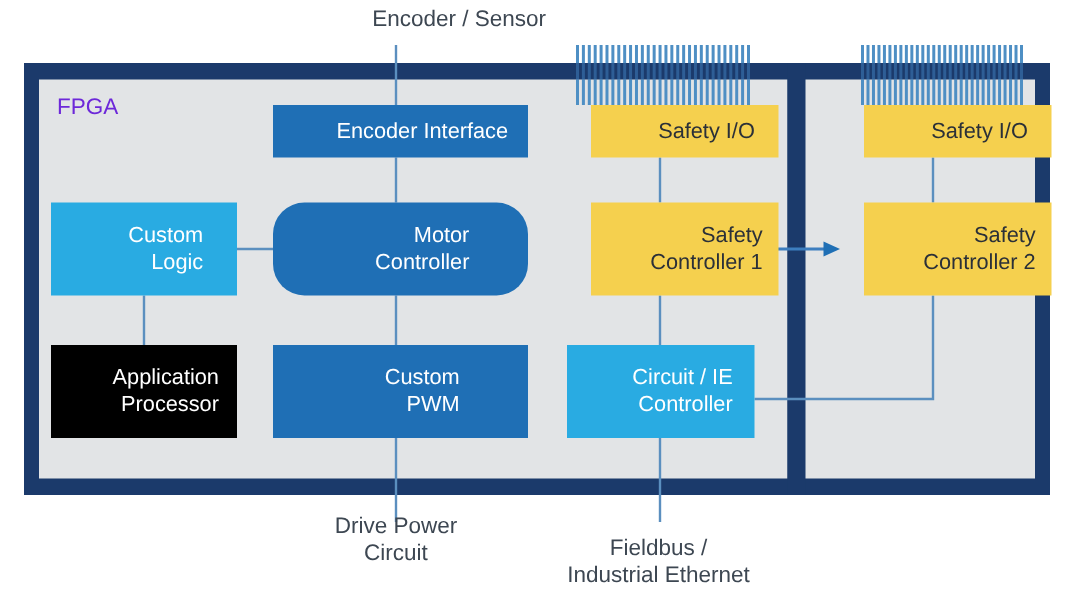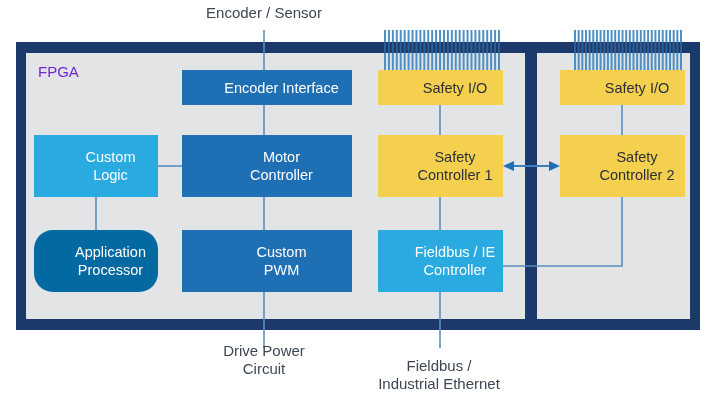--- a/index.html
+++ b/index.html
@@ -27,32 +27,32 @@
     line-height: 18px;
     text-align: center;
     white-space: pre-line;
     font-family: "Liberation Sans", sans-serif;
   }
   .box {
     position: absolute;
     display: flex;
     align-items: center;
     justify-content: center;
-    text-align: center;
+    text-align: right;
     font-size: 14.5px;
     line-height: 18px;
     white-space: pre-line;
     box-sizing: border-box;
     font-family: "Liberation Sans", sans-serif;
     padding-left: 29px;
   }
   .box.blue-mid   { background: #1F6FB5; color: #ffffff; }
   .box.blue-light { background: #29ABE2; color: #ffffff; }
-  .box.blue-dark  { background: #0369a1; color: #ffffff; border-radius: 19px; }
-  .box.yellow     { background: #F5D04E; color: #2b3038; }
+  .box.blue-dark  { background: #000000; color: #ffffff; }
+  .box.yellow     { background: #F5D04E; color: #2b3038; margin-left: 16px; }
   .fpga-label {
     position: absolute;
     color: #6d28d9;
     font-size: 15px;
     font-family: "Liberation Sans", sans-serif;
   }
 </style>
 </head>
 <body>
 
@@ -267,44 +267,44 @@
 
   <g>
     <line x1="512" y1="166" x2="552" y2="166" stroke="#3D7EBF" stroke-width="2"></line>
     <polygon points="503,166 514,161 514,171" fill="#1F6FB5"></polygon>
     <polygon points="560,166 549,161 549,171" fill="#1F6FB5"></polygon>
   </g>
 </svg>
 
 <div class="fpga-label" style="left:38px; top:63px;">FPGA</div>
 
-<div class="ext-label" style="left:164px; top:4px; width:200px;">Encoder / Sensor</div>
+<div class="ext-label" style="left:164px; top:4px; width:200px;text-align:right;">Encoder / Sensor</div>
 <div class="ext-label" style="left:164px; top:342px; width:200px;">Drive Power
 Circuit</div>
 <div class="ext-label" style="left:339px; top:357px; width:200px;">Fieldbus /
 Industrial Ethernet</div>
 
 <div class="box blue-mid" style="left:182px; top:70px; width:170px; height:35px;">Encoder Interface</div>
 
 <div class="box blue-light" style="left:34px; top:135px; width:124px; height:62px;">Custom
 Logic</div>
 
-<div class="box blue-mid" style="left:182px; top:135px; width:170px; height:62px;">Motor
+<div class="box blue-mid" style="left:182px; top:135px; width:170px; height:62px;border-radius:21px;">Motor
 Controller</div>
 
 <div class="box blue-dark" style="left:34px; top:230px; width:124px; height:62px;">Application
 Processor</div>
 
 <div class="box blue-mid" style="left:182px; top:230px; width:170px; height:62px;">Custom
 PWM</div>
 
 <div class="box yellow" style="left:378px; top:70px; width:125px; height:35px;">Safety I/O</div>
 
 <div class="box yellow" style="left:378px; top:135px; width:125px; height:62px;">Safety
 Controller 1</div>
 
-<div class="box blue-light" style="left:378px; top:230px; width:125px; height:62px;">Fieldbus / IE
+<div class="box blue-light" style="left:378px; top:230px; width:125px; height:62px;">Circuit / IE
 Controller</div>
 
 <div class="box yellow" style="left:560px; top:70px; width:125px; height:35px;">Safety I/O</div>
 
 <div class="box yellow" style="left:560px; top:135px; width:125px; height:62px;">Safety
 Controller 2</div>
 
 </body></html>

